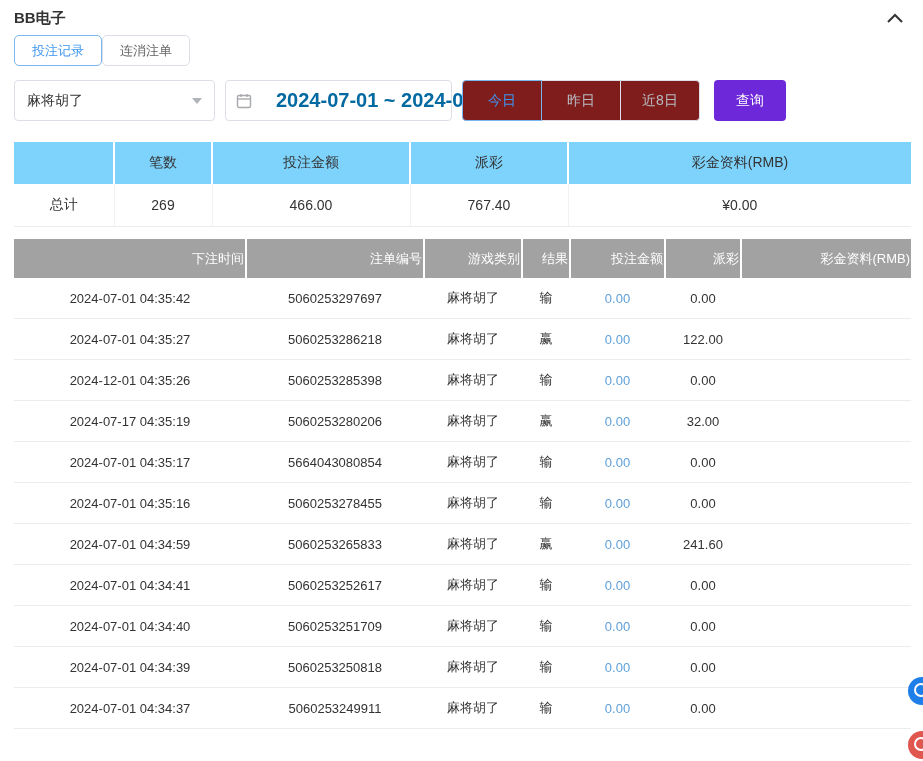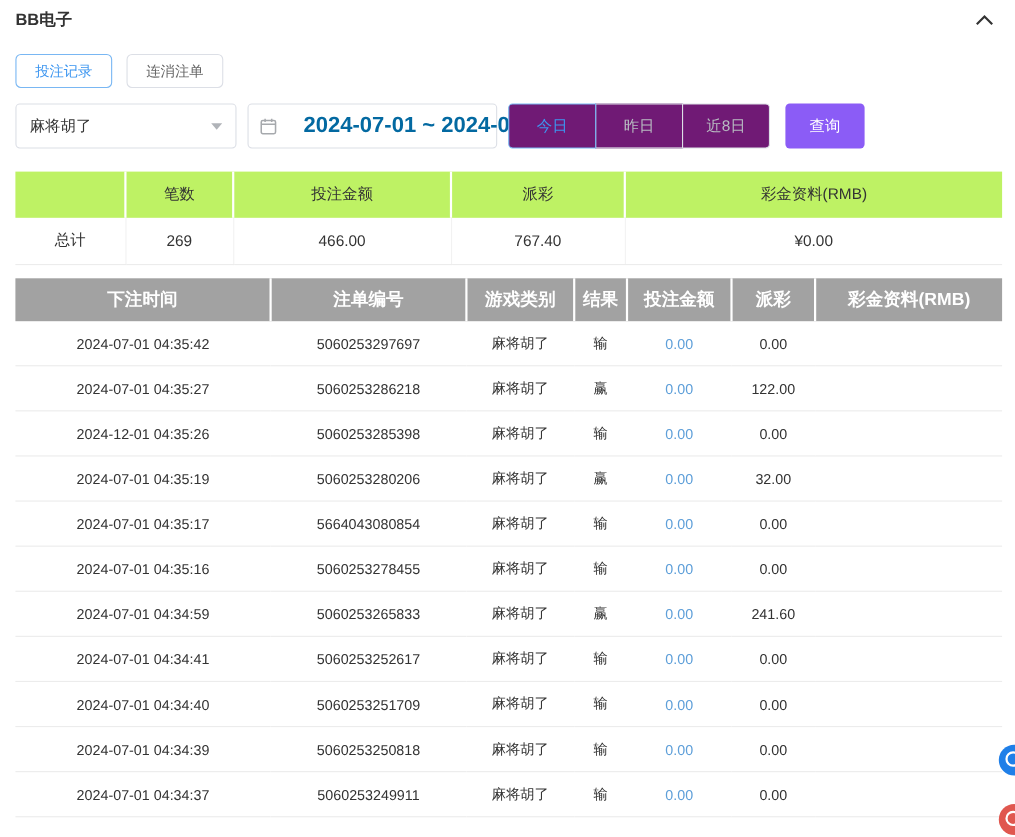--- a/index.html
+++ b/index.html
@@ -6,21 +6,21 @@
   body { font-family: "Liberation Sans", "DejaVu Sans", sans-serif; }
   .page {
     position: relative; width: 923px; height: 761px; overflow: hidden;
     background: #fff; box-sizing: border-box; padding: 6px 12px 0 14px;
   }
   
   .panel-header { display: flex; justify-content: space-between; align-items: center; height: 24px; padding-right: 8px; }
   .panel-title { font-size: 15px; font-weight: bold; color: #333; }
   .collapse-btn { cursor: pointer; display: inline-flex; align-items: center; }
   
-  .tabs { margin-top: 19px; display: flex; gap: 13px; }
+  .tabs { margin-top: 5px; display: flex; gap: 0; }
   .tab {
     box-sizing: border-box; height: 31px; padding: 0 17px; font-size: 13px;
     background: #fff; border: 1px solid #dcdfe6; border-radius: 5px; color: #666; cursor: pointer;
     font-family: inherit;
   }
   .tab.active { border-color: #79b7f3; color: #3d96f0; }
   
   .filters { margin-top: 14px; display: flex; align-items: center; }
   .select {
     box-sizing: border-box; width: 201px; height: 41px; border: 1px solid #dcdfe6; border-radius: 4px;
@@ -28,48 +28,48 @@
   }
   .select-value { font-size: 14px; color: #333; }
   .caret { width: 0; height: 0; border-left: 5px solid transparent; border-right: 5px solid transparent; border-top: 6px solid #b0b3b8; }
   .date-range {
     box-sizing: border-box; margin-left: 10px; width: 227px; height: 41px; border: 1px solid #dcdfe6;
     border-radius: 4px; display: flex; align-items: center; padding: 0 10px; cursor: pointer;
   }
   .date-value { font-size: 20px; font-weight: bold; color: #0369a1; margin-left: 24px; white-space: nowrap; }
   .btn-group { margin-left: 10px; display: flex; }
   .qbtn {
-    box-sizing: border-box; width: 80px; height: 41px; background: #701a75; border: 1px solid #dcdfe6;
+    box-sizing: border-box; width: 80px; height: 41px; background: #7f1d1d; border: 1px solid #dcdfe6;
     font-size: 14px; color: #b8bcc2; cursor: pointer; margin-left: -1px; font-family: inherit;
   }
   .qbtn:first-child { margin-left: 0; border-radius: 4px 0 0 4px; }
   .qbtn:last-child { border-radius: 0 4px 4px 0; }
   .qbtn.active { color: #3d96f0; border-color: #79b7f3; position: relative; z-index: 1; }
   .search-btn {
     margin-left: 14px; box-sizing: border-box; width: 72px; height: 41px; border: none; border-radius: 4px;
-    background: #8b5cf6; color: #fff; font-size: 14px; cursor: pointer; font-family: inherit;
+    background: #6d28d9; color: #fff; font-size: 14px; cursor: pointer; font-family: inherit;
   }
   
   table { border-collapse: collapse; table-layout: fixed; width: 897px; }
   .summary { margin-top: 21px; }
   .summary th {
-    background: #bef264; height: 40px; font-size: 14px; font-weight: normal; color: #333;
+    background: #7dd3fc; height: 40px; font-size: 14px; font-weight: normal; color: #333;
     text-align: center; border-right: 2px solid #fff;
   }
   .summary th:last-child { border-right: none; }
   .summary td {
     height: 40px; font-size: 14px; color: #333; text-align: center;
     border-right: 1px solid #f2f2f2; border-bottom: 1px solid #ececec;
   }
   .summary td:last-child { border-right: none; }
   
   .main { margin-top: 12px; }
   .main th {
-    background: #a2a2a2; height: 37px; color: #fff; font-size: 16px; font-weight: bold;
-    text-align: center; border-right: 2px solid #fff;
+    background: #a2a2a2; height: 37px; color: #fff; font-size: 13px; font-weight: normal;
+    text-align: right; border-right: 2px solid #fff;
   }
   .main th:last-child { border-right: none; }
   .main td {
     height: 38px; font-size: 13px; color: #333; text-align: center;
     border-bottom: 1px solid #ececec; white-space: nowrap; overflow: hidden;
   }
   .bet-link { color: #5e9fd9; text-decoration: none; cursor: pointer; }
   
   .float-btn { position: absolute; width: 28px; height: 28px; border-radius: 50%; cursor: pointer; }
   .float-btn.blue { right: -13px; top: 677px; background: #1f7fe8; }
@@ -194,21 +194,21 @@
         <tr>
           <td>2024-12-01 04:35:26</td>
           <td>5060253285398</td>
           <td>麻将胡了</td>
           <td>输</td>
           <td><a class="bet-link">0.00</a></td>
           <td>0.00</td>
           <td></td>
         </tr>
         <tr>
-          <td>2024-07-01 04:35:19</td>
+          <td>2024-07-17 04:35:19</td>
           <td>5060253280206</td>
           <td>麻将胡了</td>
           <td>赢</td>
           <td><a class="bet-link">0.00</a></td>
           <td>32.00</td>
           <td></td>
         </tr>
         <tr>
           <td>2024-07-01 04:35:17</td>
           <td>5664043080854</td>

